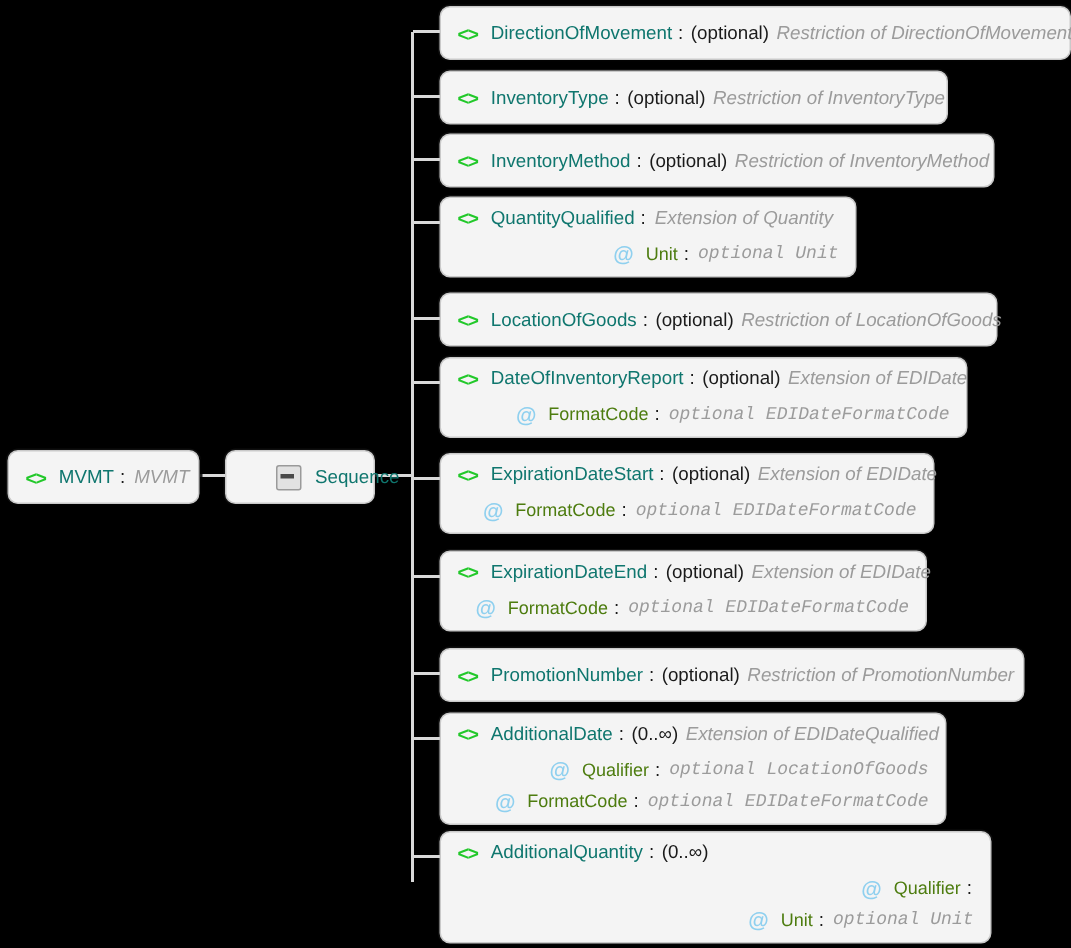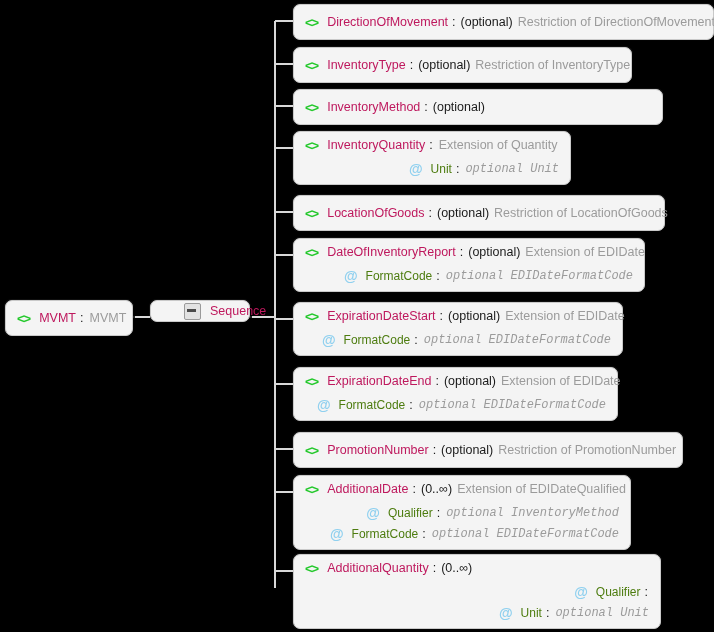--- a/index.html
+++ b/index.html
@@ -103,30 +103,31 @@
     position: absolute;
     left: 2px;
     top: 5px;
     width: 9px;
     height: 3px;
     background: #4a4a4a;
   }
 
   
   .name {
-    color: #be185d;
+    color: #0f766e;
     font-size: 12.5px;
   }
   .occur {
     color: #1a1a1a;
     font-size: 12.5px;
     margin-left: 4px;
   }
   .type {
     color: #9b9b9b;
+    font-style: italic;
     font-size: 12.5px;
     margin-left: 5px;
   }
   .attr-name {
     color: #4d7c0f;
     font-size: 12px;
   }
   .attr-type {
     color: #9b9b9b;
     font-style: italic;
@@ -171,21 +172,21 @@
   <div class="node" id="root-node" style="left:5px; top:300px; width:128px;">
     <div class="row elem-row" style="height:34px;">
       <span class="icon-elem">&lt;&gt;</span>
       <span class="name">MVMT</span>
       <span class="colon">:</span>
       <span class="type">MVMT</span>
     </div>
   </div>
 
   <div class="node" id="seq-node" style="left:150px; top:300px; width:100px;">
-    <div class="row elem-row" style="height:20px;padding-left:33px;">
+    <div class="row elem-row" style="height:34px;padding-left:33px;">
       <span class="icon-seq"></span>
       <span class="name">Sequence</span>
     </div>
   </div>
 
   <div id="children-host">
       <div class="node" style="left: 293px; top: 4px; width: 421px;">
         <div class="row elem-row" style="height: 34px;">
           <span class="icon-elem">&lt;&gt;</span>
           <span class="name">DirectionOfMovement</span>
@@ -202,26 +203,27 @@
           <span class="occur">(optional)</span>
           <span class="type">Restriction of InventoryType</span>
         </div>
       </div>
       <div class="node" style="left: 293px; top: 89px; width: 370px;">
         <div class="row elem-row" style="height: 34px;">
           <span class="icon-elem">&lt;&gt;</span>
           <span class="name">InventoryMethod</span>
           <span class="colon">:</span>
           <span class="occur">(optional)</span>
+          <span class="type">Restriction of InventoryMethod</span>
         </div>
       </div>
       <div class="node" style="left: 293px; top: 131px; width: 278px;">
         <div class="row elem-row" style="height: 26px;">
           <span class="icon-elem">&lt;&gt;</span>
-          <span class="name">InventoryQuantity</span>
+          <span class="name">QuantityQualified</span>
           <span class="colon">:</span>
           <span class="type">Extension of Quantity</span>
         </div>
         <div class="attr-block align-right">
           <div class="attr-row">
             <span class="icon-attr">@</span>
             <span class="attr-name">Unit</span>
             <span class="colon">:</span>
             <span class="attr-type">optional Unit</span>
           </div>
@@ -302,21 +304,21 @@
           <span class="name">AdditionalDate</span>
           <span class="colon">:</span>
           <span class="occur">(0..∞)</span>
           <span class="type">Extension of EDIDateQualified</span>
         </div>
         <div class="attr-block align-right">
           <div class="attr-row">
             <span class="icon-attr">@</span>
             <span class="attr-name">Qualifier</span>
             <span class="colon">:</span>
-            <span class="attr-type">optional InventoryMethod</span>
+            <span class="attr-type">optional LocationOfGoods</span>
           </div>
           <div class="attr-row">
             <span class="icon-attr">@</span>
             <span class="attr-name">FormatCode</span>
             <span class="colon">:</span>
             <span class="attr-type">optional EDIDateFormatCode</span>
           </div>
         </div>
       </div>
       <div class="node" style="left: 293px; top: 554px; width: 368px;">

